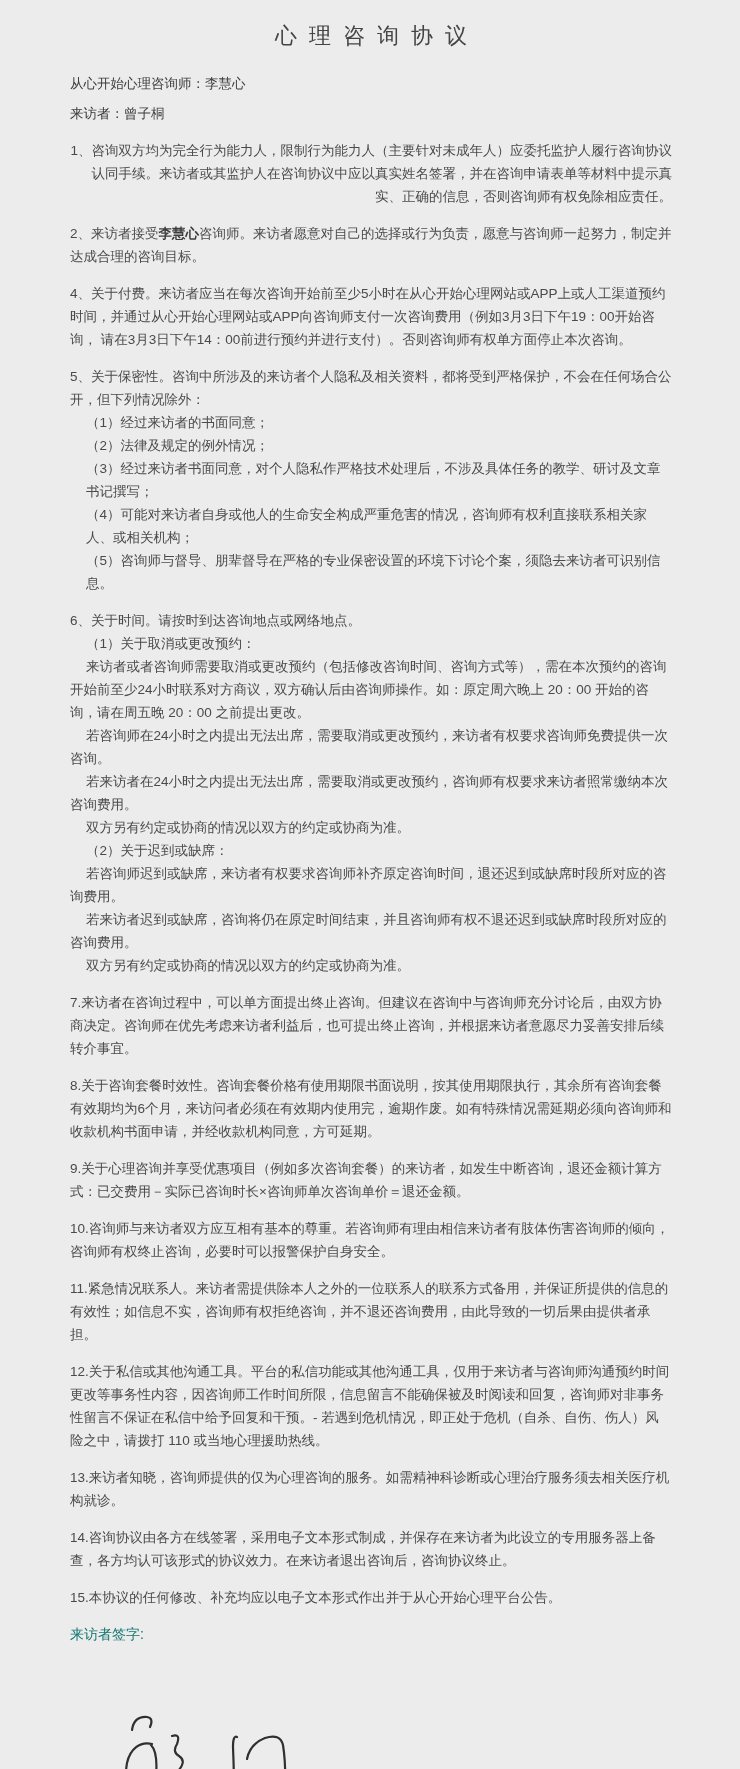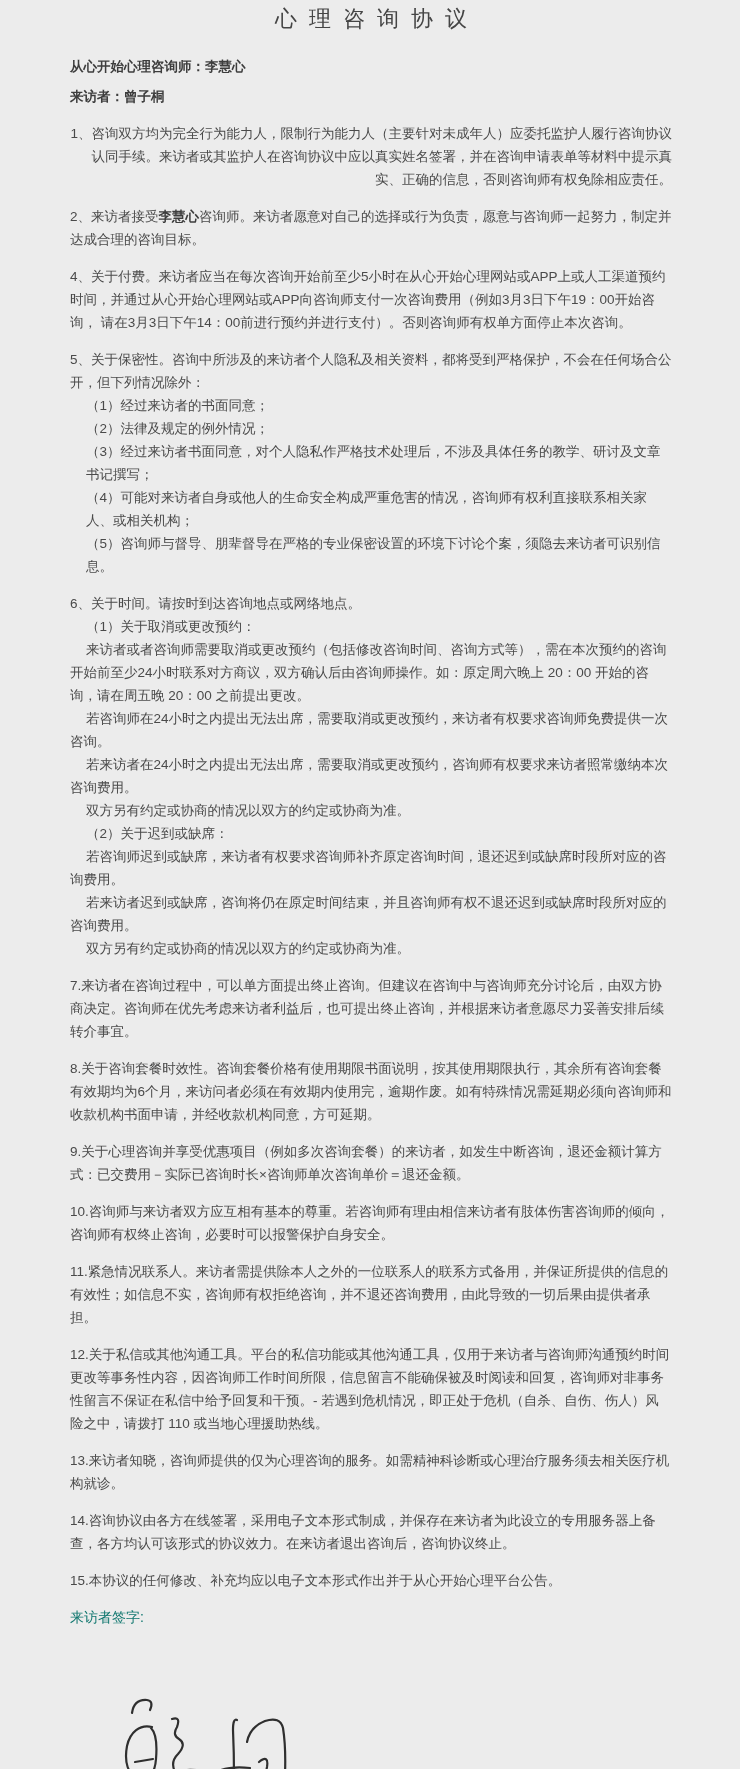--- a/index.html
+++ b/index.html
@@ -7,26 +7,26 @@
   .page{
     position:relative;
     width:740px;min-height:1769px;
     margin:0;box-sizing:border-box;
     padding:0 68px 20px 70px;
     background:#ececec;
     color:#4a4a4a;
     font-size:13.5px;line-height:23px;
   }
   .doc-title{
-    margin:0;padding-top:5px;
+    margin:17px;padding-top:5px;
     font-size:22px;line-height:27px;font-weight:normal;
     color:#454545;text-align:center;letter-spacing:12px;
     padding-left:12px;
   }
-  .hdr{font-weight:bold;color:#3d3d3d;}
+  .hdr{font-weight:normal;color:#3d3d3d;}
   .hdr-counselor{margin-top:23px;}
   .hdr-client{margin-top:7px;}
   .body-start{margin-top:17px;text-align:right;}
   .para{margin:14px 0 0 0;}
   .tight{margin:0;}
   .sub{margin:0 0 0 16px;}
   .subp{margin:0;text-indent:16px;}
   .b{font-weight:bold;color:#3d3d3d;}
   .sign-label{margin:14px 0 0 0;font-size:14px;color:#0f766e;}
   .signature-wrap{margin:53px 0 0 5px;width:220px;height:140px;}

